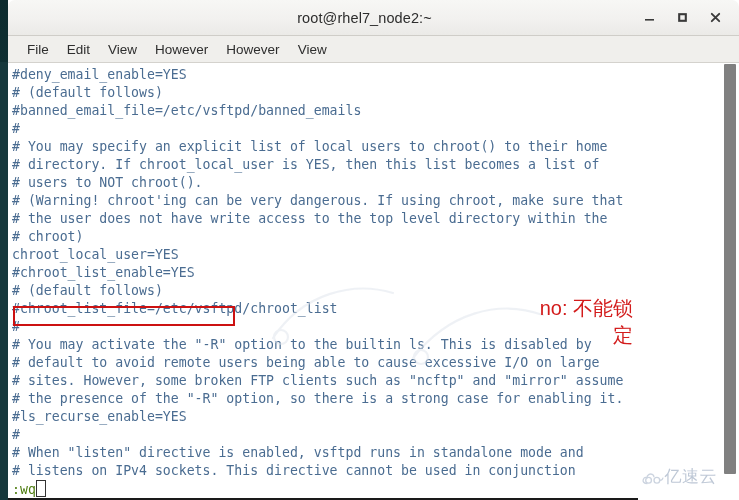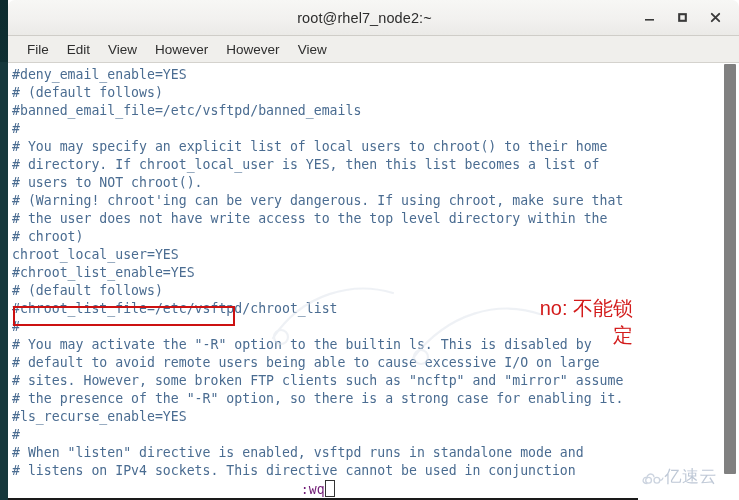--- a/index.html
+++ b/index.html
@@ -121,21 +121,21 @@
     left: 4px;
     top: 3px;
     font-family: "DejaVu Sans Mono", "Liberation Mono", monospace;
     font-size: 13.2px;
     line-height: 18px;
     color: #4a6c91;
     white-space: pre;
     letter-spacing: 0px;
   }
   .tline { height: 18px; }
-  .tline.cmd { color: #701a75; text-align: center; }
+  .tline.cmd { color: #4d7c0f; }
 
   
   #cursor-block {
     display: inline-block;
     width: 8px;
     height: 15px;
     background: #ffffff;
     border: 1px solid #333333;
     vertical-align: -3px;
     margin-left: 0px;

